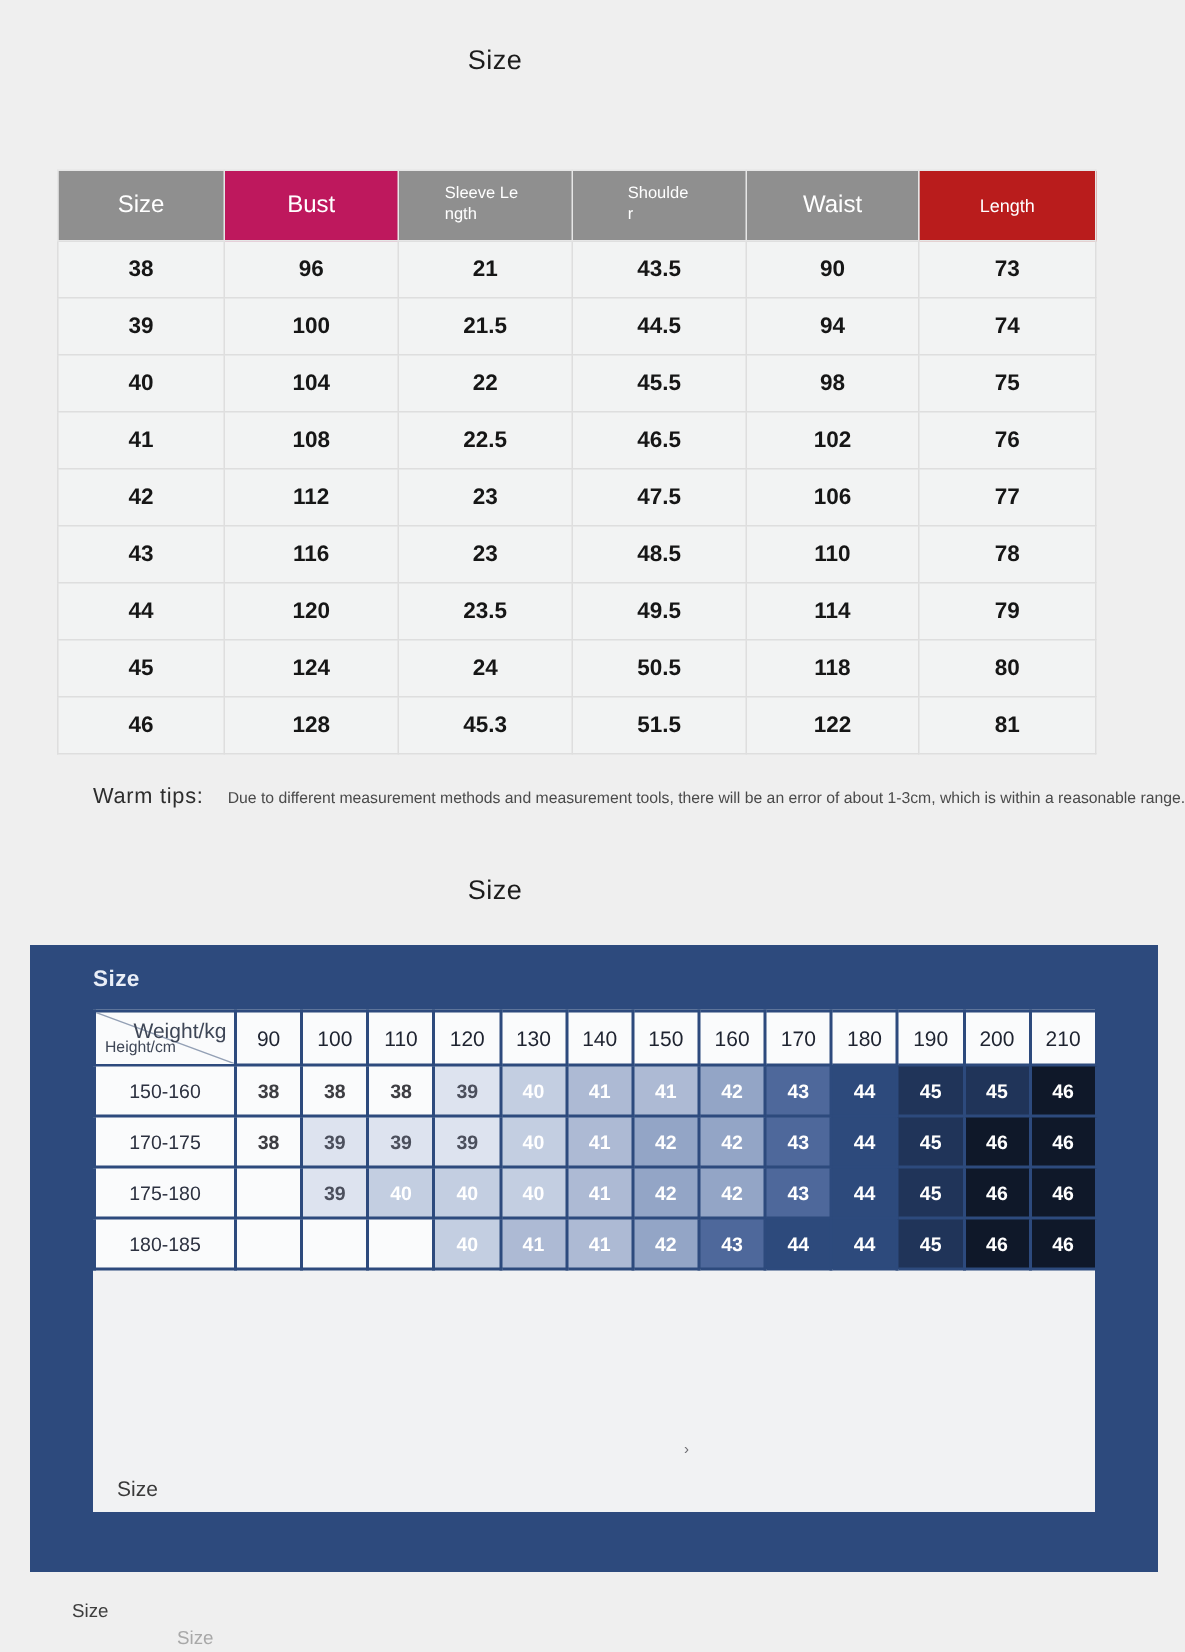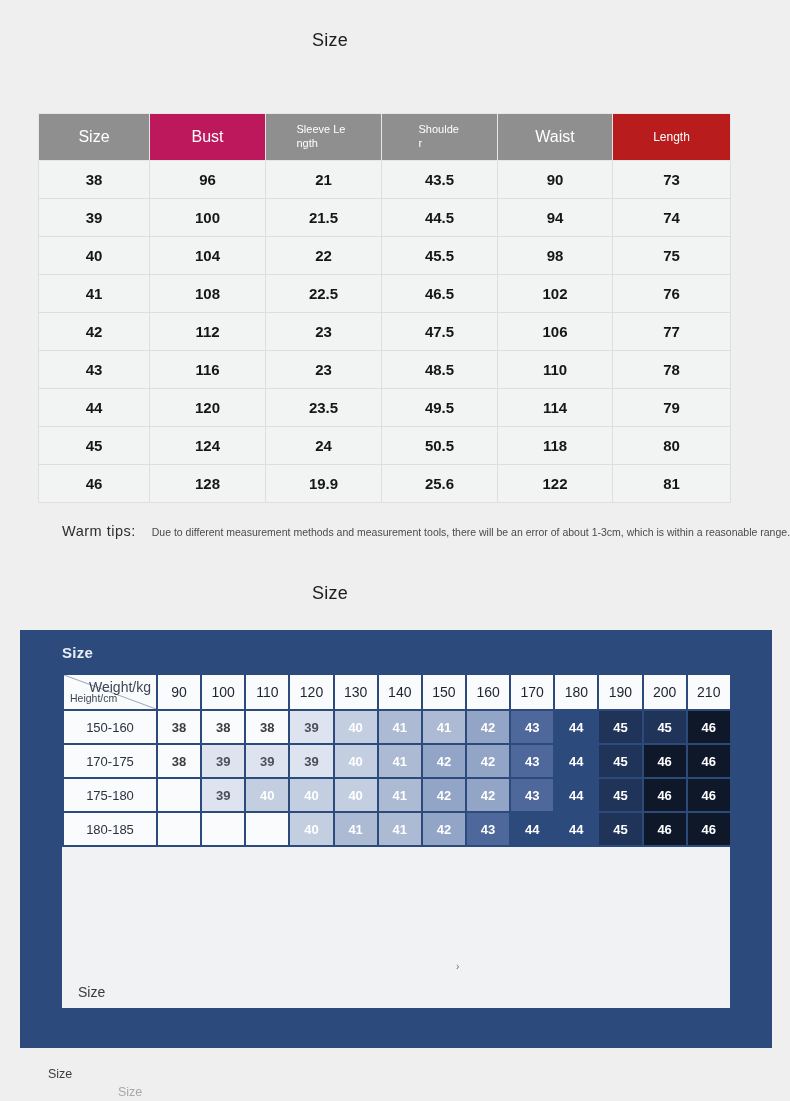--- a/index.html
+++ b/index.html
@@ -173,22 +173,22 @@
         <td>45</td>
         <td>124</td>
         <td>24</td>
         <td>50.5</td>
         <td>118</td>
         <td>80</td>
       </tr>
       <tr>
         <td>46</td>
         <td>128</td>
-        <td>19.9</td>
-        <td>25.6</td>
+        <td>45.3</td>
+        <td>51.5</td>
         <td>122</td>
         <td>81</td>
       </tr>
     </tbody>
   </table>
 
 <div id="warm-tips">
   <span class="lbl">Warm tips:</span><span class="txt">Due to different measurement methods and measurement tools, there will be an error of about 1-3cm, which is within a reasonable range.</span>
 </div>
 

